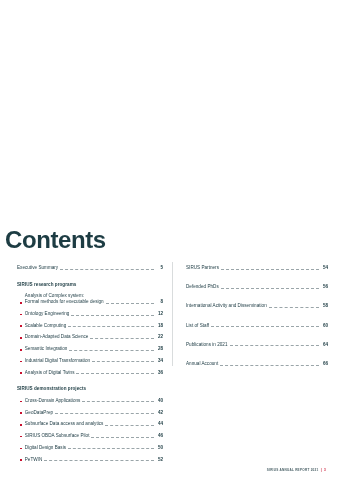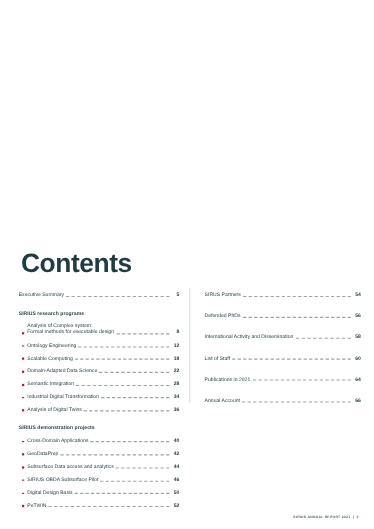--- a/index.html
+++ b/index.html
@@ -19,21 +19,21 @@
   .page {
     position: absolute;
     left: 0; top: 0;
     width: 340px;
     height: 481px;
   }
 
   
   .page-title {
     position: absolute;
-    left: 19px;
+    left: 5px;
     top: 228px;
     font-size: 24px;
     font-weight: bold;
     letter-spacing: -0.4px;
     color: #1d3c43;
     line-height: 1;
     margin: 0;
   }
 
   

